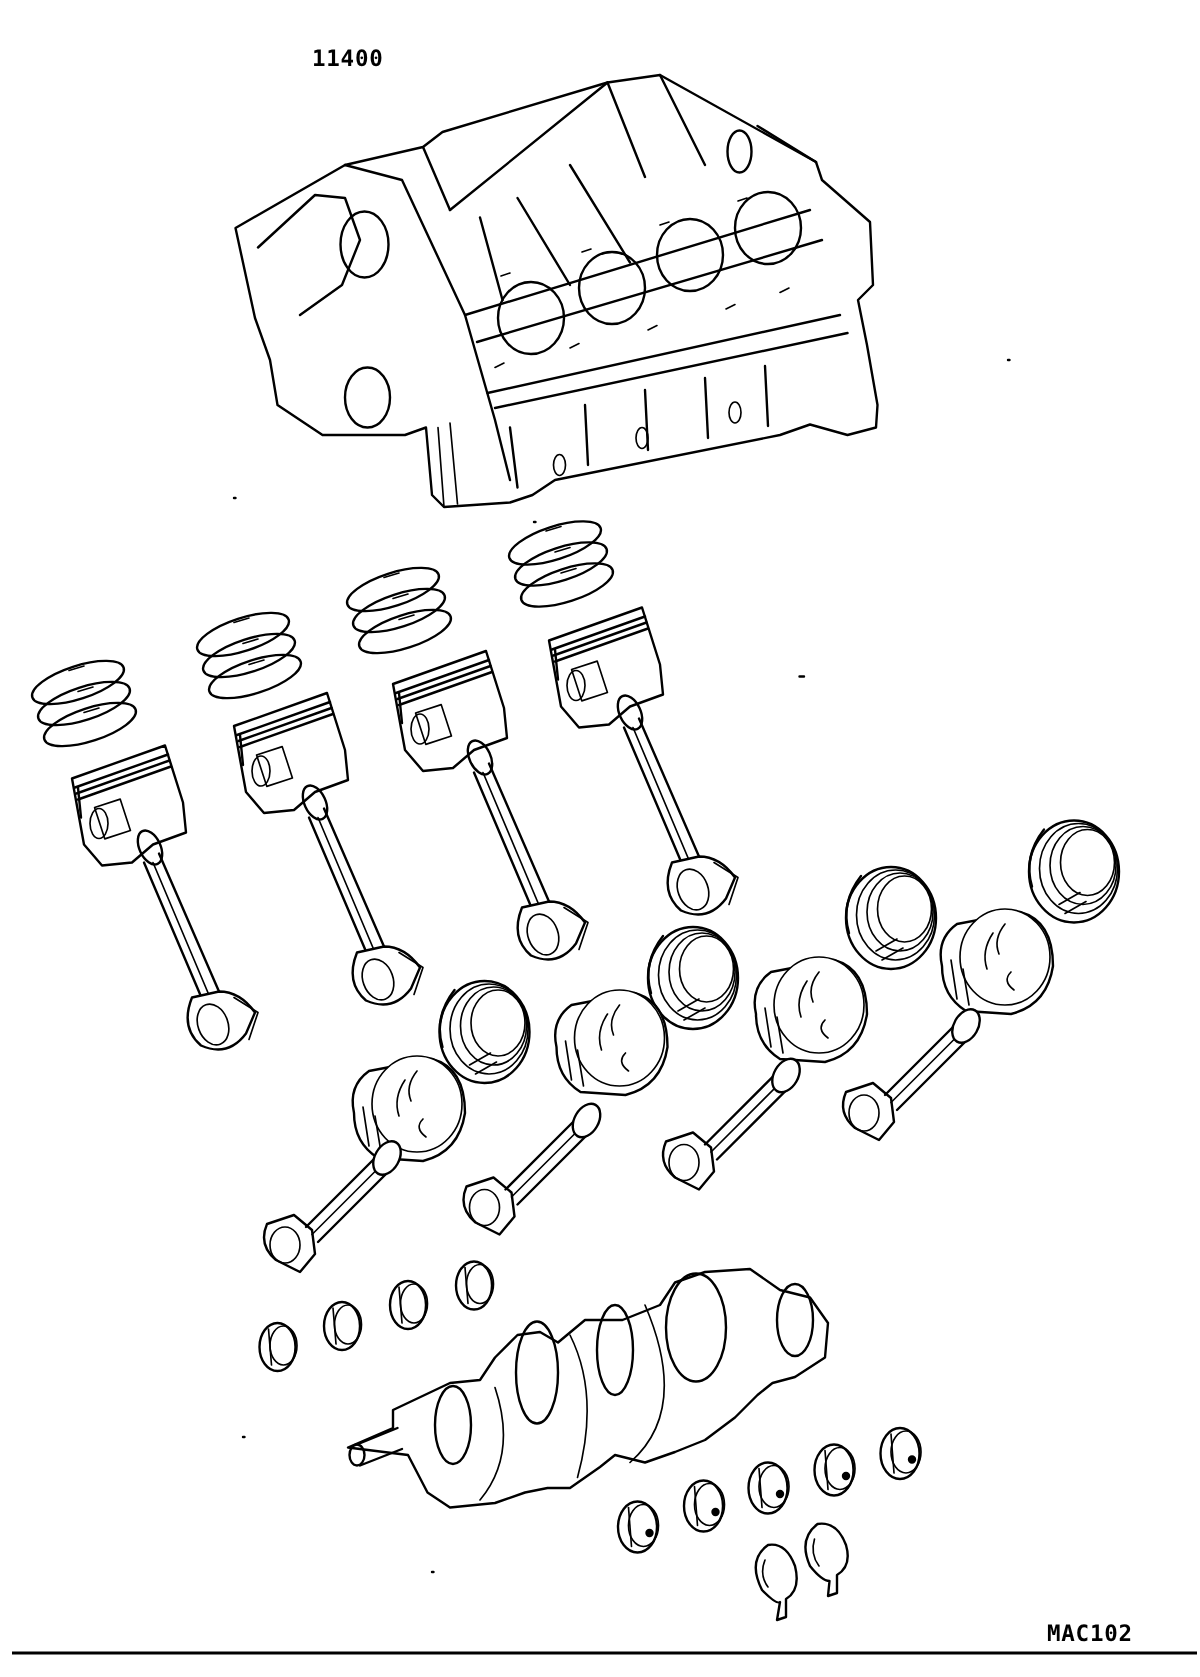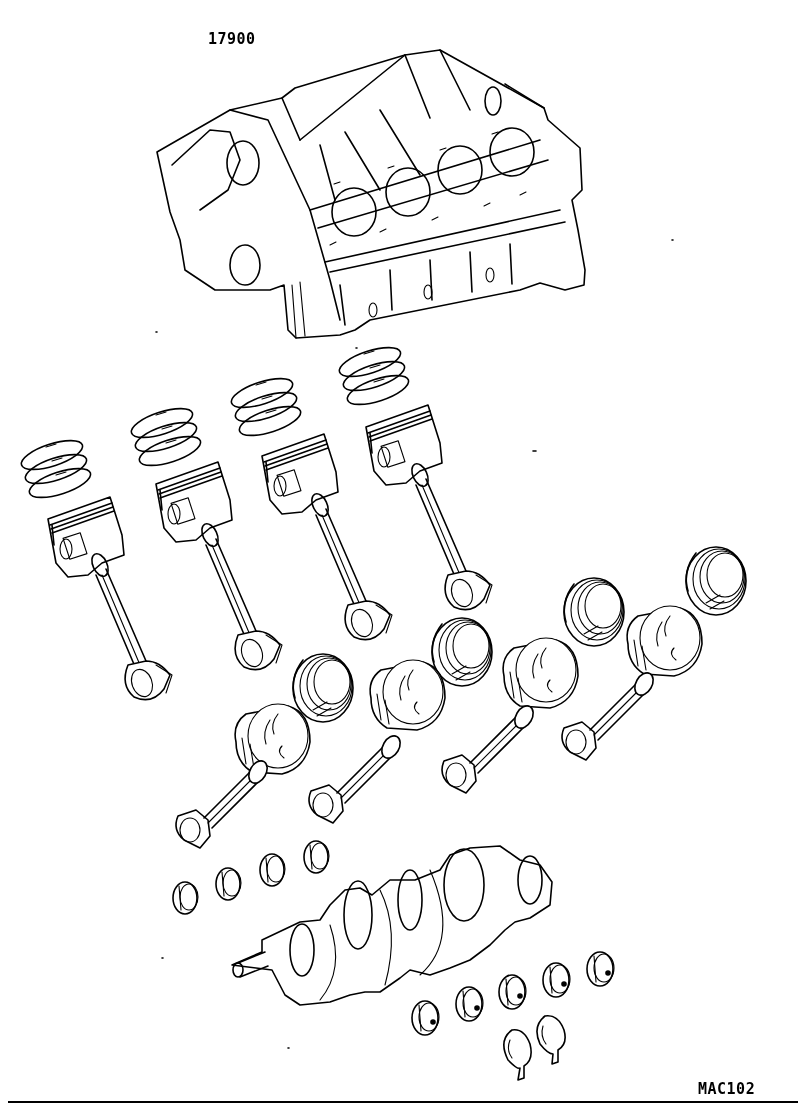--- a/index.html
+++ b/index.html
@@ -11,21 +11,21 @@
   #bottom-rule { position: absolute; left: 8px; top: 1101px; width: 790px; height: 2px; background: #000; }
   svg { position: absolute; left: 0; top: 0; }
   svg * { fill: none; stroke: #000; stroke-width: 1.6; stroke-linejoin: round; stroke-linecap: round; }
   svg .fillw { fill: #fff; }
   svg .thin { stroke-width: 1.1; }
   svg .dark { fill: #000; }
 </style>
 </head>
 <body>
 
-<div id="part-number" class="label">17900</div>
+<div id="part-number" class="label">11400</div>
 <div id="figure-code" class="label">MAC102</div>
 <div id="bottom-rule"></div>
 
 <svg width="800" height="1118" viewBox="0 0 800 1118">
   <defs>
 
     <g id="rings">
       <ellipse cx="0" cy="0" rx="32" ry="11" transform="rotate(-18)"></ellipse>
       <ellipse cx="4" cy="14" rx="32" ry="11" transform="rotate(-18 4 14)"></ellipse>
       <ellipse cx="8" cy="28" rx="32" ry="11" transform="rotate(-18 8 28)"></ellipse>

